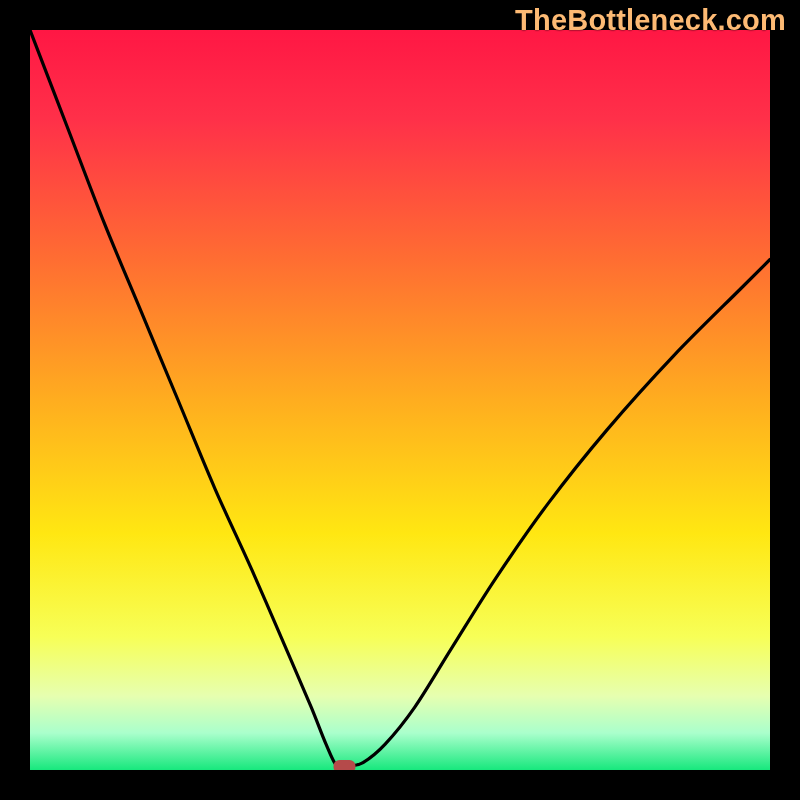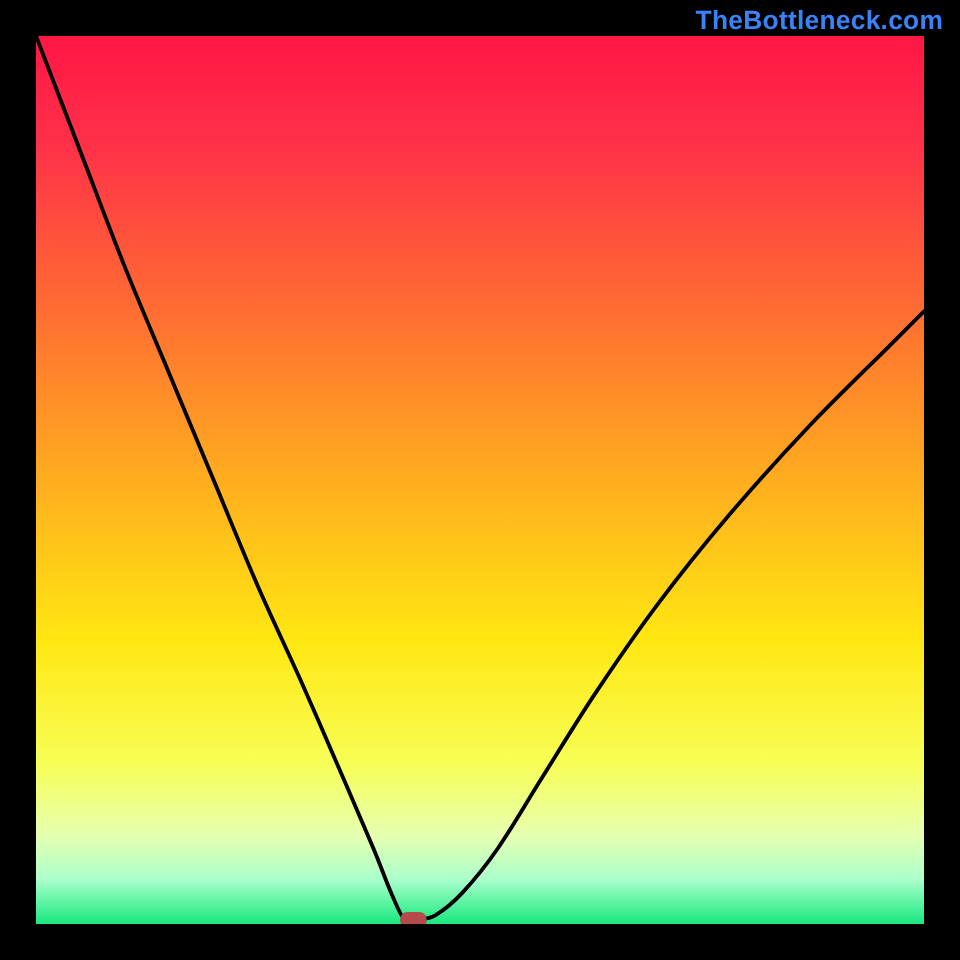--- a/index.html
+++ b/index.html
@@ -14,22 +14,22 @@
   .stage {
     position: relative;
     width: 800px;
     height: 800px;
     background: #000;
   }
   .watermark {
     position: absolute;
     top: 4px;
     right: 14px;
-    color: #3b82f6;
-    font-size: 22px;
+    color: #fdba74;
+    font-size: 29px;
     font-weight: 600;
     letter-spacing: 0.2px;
     z-index: 30;
     text-shadow: 0 0 2px #000;
     user-select: none;
   }
   .plot {
     position: absolute;
     left: 30px;
     top: 30px;

